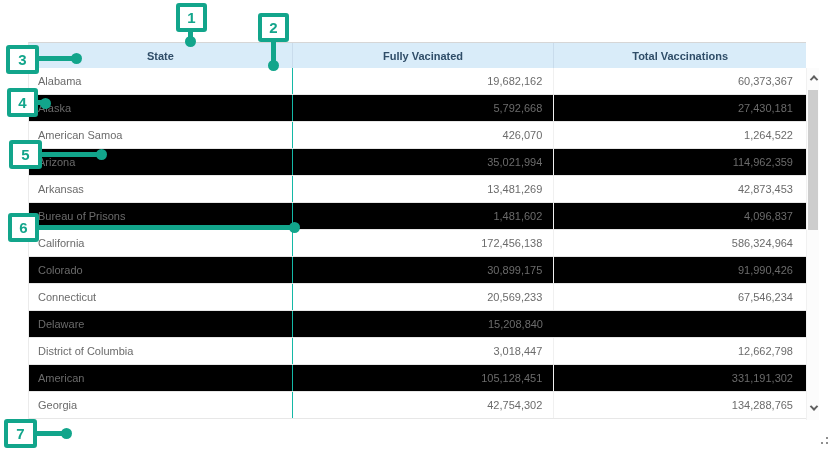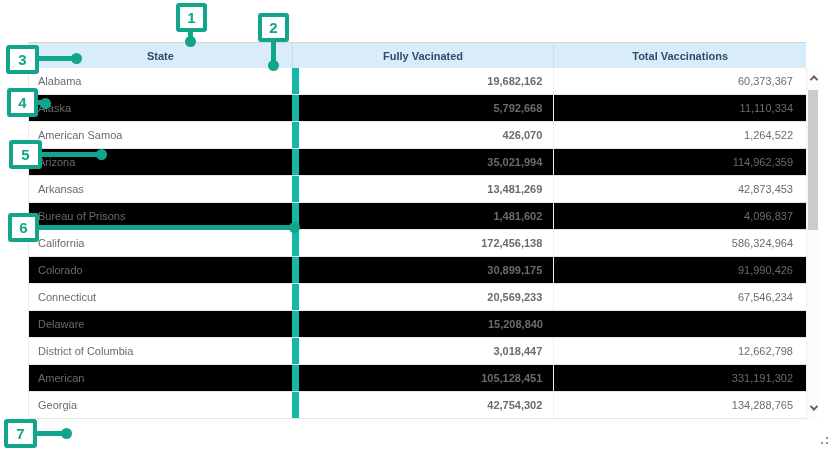--- a/index.html
+++ b/index.html
@@ -16,21 +16,21 @@
   .th:nth-child(1){width:263px;}
   .th:nth-child(2){width:262px;border-left:1px solid #c9dcec;}
   .th:nth-child(3){width:253px;border-left:1px solid #c9dcec;}
 
   .tbody{position:absolute;left:0;top:26px;width:778px;height:353px;
          border-left:1px solid #ebebeb;overflow:hidden;background:#fff;}
   .tr{display:flex;height:27px;background:#fff;border-bottom:1px solid #e7e7e7;}
   .tr.alt{background:#000000;}
   .td{display:flex;align-items:center;font-size:11px;color:#6b6b6b;overflow:hidden;white-space:nowrap;}
   .td:nth-child(1){width:263px;padding-left:9px;}
-  .td:nth-child(2){width:262px;justify-content:flex-end;padding-right:11px;border-left:7px solid #14b8a6;font-weight:bold;}
+  .td:nth-child(2){width:262px;justify-content:flex-end;padding-right:11px;border-left:1px solid #14b8a6;}
   .td:nth-child(3){width:253px;justify-content:flex-end;padding-right:13px;border-left:1px solid #f0f0f0;}
 
   .totalrow{position:absolute;left:0;top:381px;width:778px;height:23px;display:flex;background:#1154a6;}
   .tc{display:flex;align-items:center;font-size:11.5px;font-weight:bold;color:#ffffff;}
   .tc:nth-child(1){width:263px;}
   .tc:nth-child(2){width:262px;justify-content:flex-end;padding-right:11px;border-left:1px solid #4f7fbd;}
   .tc:nth-child(3){width:253px;justify-content:flex-end;padding-right:13px;border-left:1px solid #4f7fbd;}
 
   
   .sbar{position:absolute;left:778px;top:26px;width:13px;height:352px;background:#fcfcfc;border-left:1px solid #f1f1f1;}
@@ -79,21 +79,21 @@
     <div class="tbody">
       <div class="tr">
         <div class="td">Alabama</div>
         <div class="td">19,682,162</div>
         <div class="td">60,373,367</div>
       </div>
 
       <div class="tr alt">
         <div class="td">Alaska</div>
         <div class="td">5,792,668</div>
-        <div class="td">11,110,334</div>
+        <div class="td">27,430,181</div>
       </div>
 
       <div class="tr">
         <div class="td">American Samoa</div>
         <div class="td">426,070</div>
         <div class="td">1,264,522</div>
       </div>
 
       <div class="tr alt">
         <div class="td">Arizona</div>

